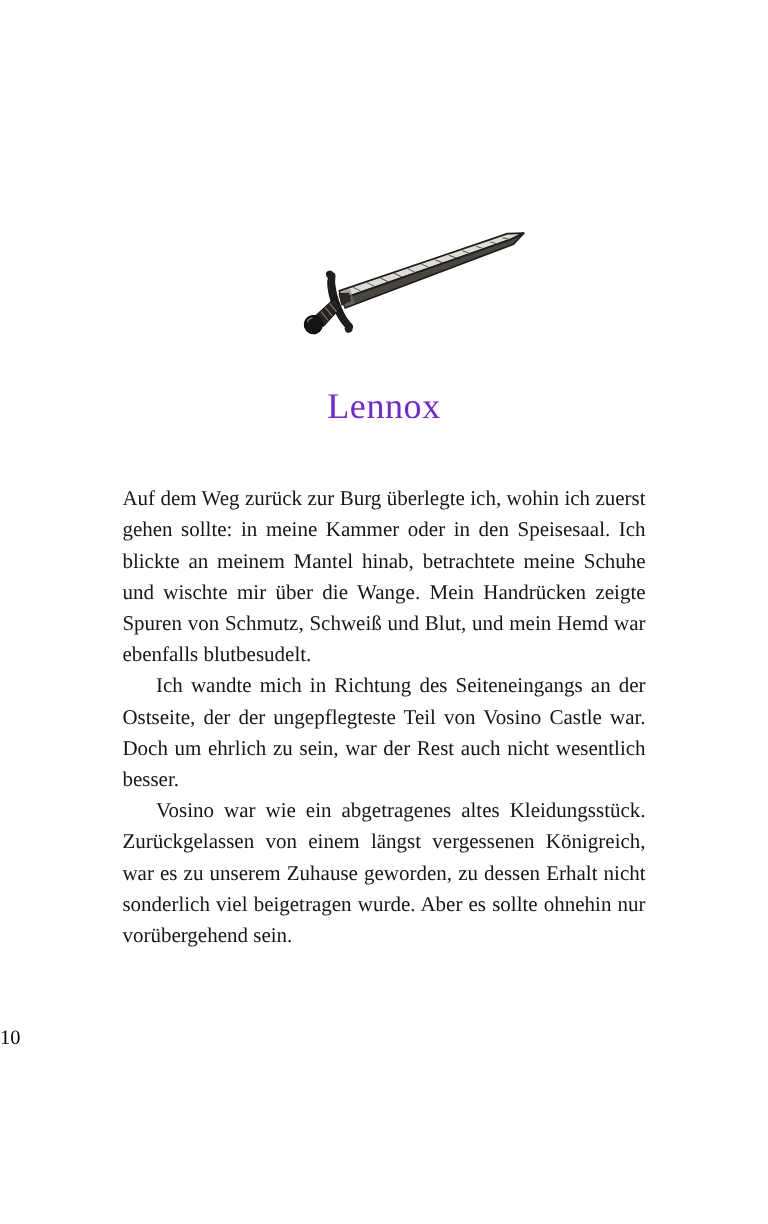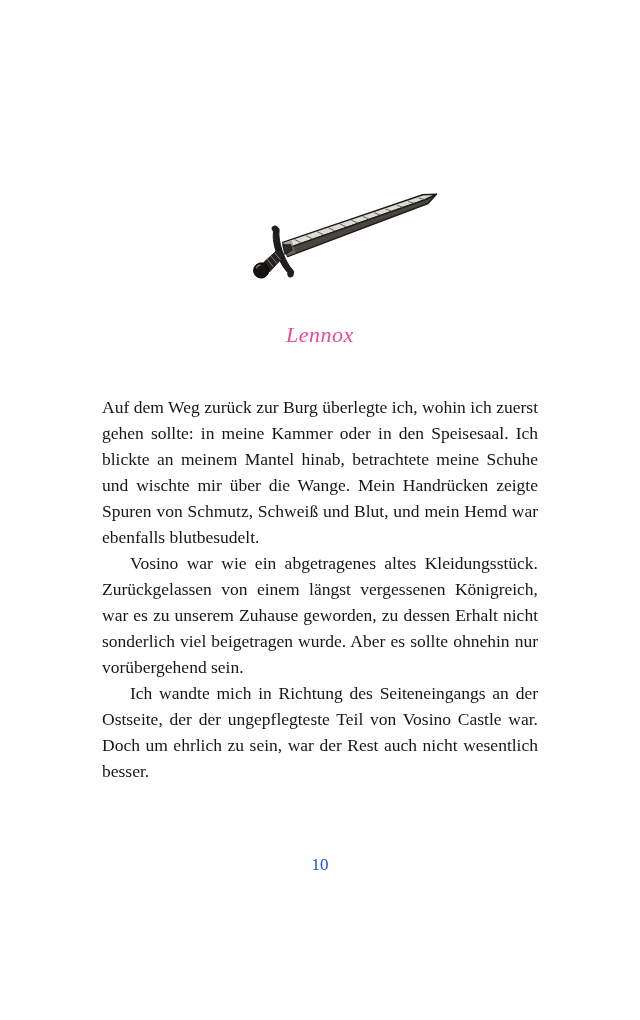--- a/index.html
+++ b/index.html
@@ -22,46 +22,45 @@
     position: absolute;
     top: 202px;
     left: 195px;
     width: 250px;
     height: 70px;
     transform: rotate(-19deg);
   }
   .chapter-title {
     padding-top: 322px;
     text-align: center;
-    font-size: 22px;
+    font-size: 30px;
     font-weight: 400;
     letter-spacing: 0.5px;
-    color: #ec4899;
-    font-style: italic;
+    color: #6d28d9;
   }
   .text-block {
     width: 436px;
     margin: 46px auto 0 auto;
     font-size: 17.5px;
     line-height: 26px;
     text-align: justify;
     hyphens: auto;
     font-family: Liberation Serif, serif;
     -webkit-hyphens: auto;
   }
   .text-block p { text-indent: 1.6em; }
   .text-block p.first { text-indent: 0; }
   .page-number {
     position: absolute;
     top: 855px;
     left: 0;
     width: 100%;
-    text-align: center;
+    text-align: left;
     font-size: 17px;
-    color: #1d4ed8;
+    color: #000000;
   }
 </style>
 </head>
 <body>
 
 <div class="page">
 
   <div class="ornament">
     <svg width="250" height="70" viewBox="0 0 250 70" xmlns="http://www.w3.org/2000/svg">
 
@@ -84,19 +83,19 @@
 
       <circle cx="58.5" cy="47.5" r="7.6" fill="#171512" stroke="#000" stroke-width="0.8"></circle>
       <path d="M54.5 44 a4.5 4.5 0 0 1 5 -1.8" stroke="#8a857a" stroke-width="1.1" fill="none"></path>
     </svg>
   </div>
 
   <h1 class="chapter-title">Lennox</h1>
 
   <div class="text-block" lang="de">
     <p class="first">Auf dem Weg zurück zur Burg überlegte ich, wohin ich zuerst gehen sollte: in meine Kammer oder in den Speisesaal. Ich blickte an meinem Mantel hinab, betrachtete meine Schuhe und wischte mir über die Wange. Mein Handrücken zeigte Spuren von Schmutz, Schweiß und Blut, und mein Hemd war ebenfalls blutbesudelt.</p>
+    <p>Ich wandte mich in Richtung des Seiteneingangs an der Ostseite, der der ungepflegteste Teil von Vosino Castle war. Doch um ehrlich zu sein, war der Rest auch nicht wesentlich besser.</p>
     <p>Vosino war wie ein abgetragenes altes Kleidungsstück. Zurückgelassen von einem längst vergessenen Königreich, war es zu unserem Zuhause geworden, zu dessen Erhalt nicht sonderlich viel beigetragen wurde. Aber es sollte ohnehin nur vorübergehend sein.</p>
-    <p>Ich wandte mich in Richtung des Seiteneingangs an der Ostseite, der der ungepflegteste Teil von Vosino Castle war. Doch um ehrlich zu sein, war der Rest auch nicht wesentlich besser.</p>
   </div>
 
   <div class="page-number">10</div>
 
 </div>
 
 </body></html>

